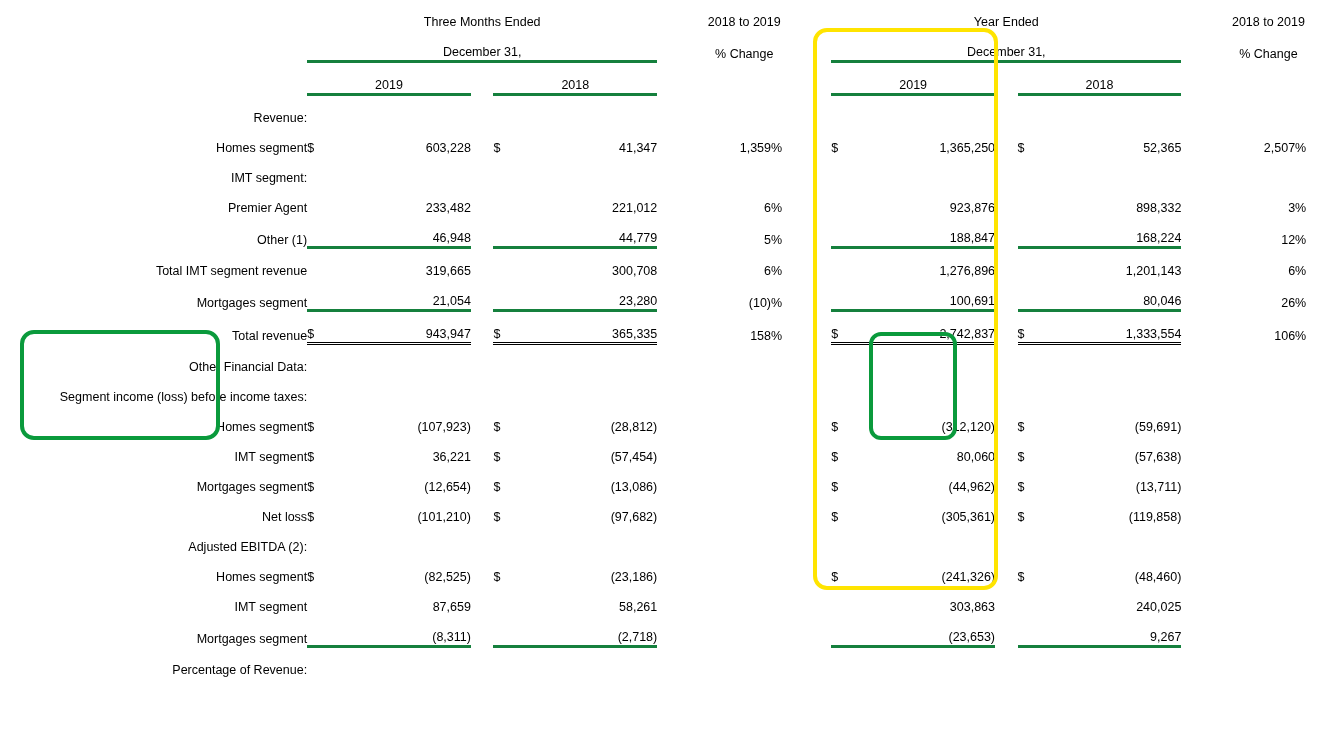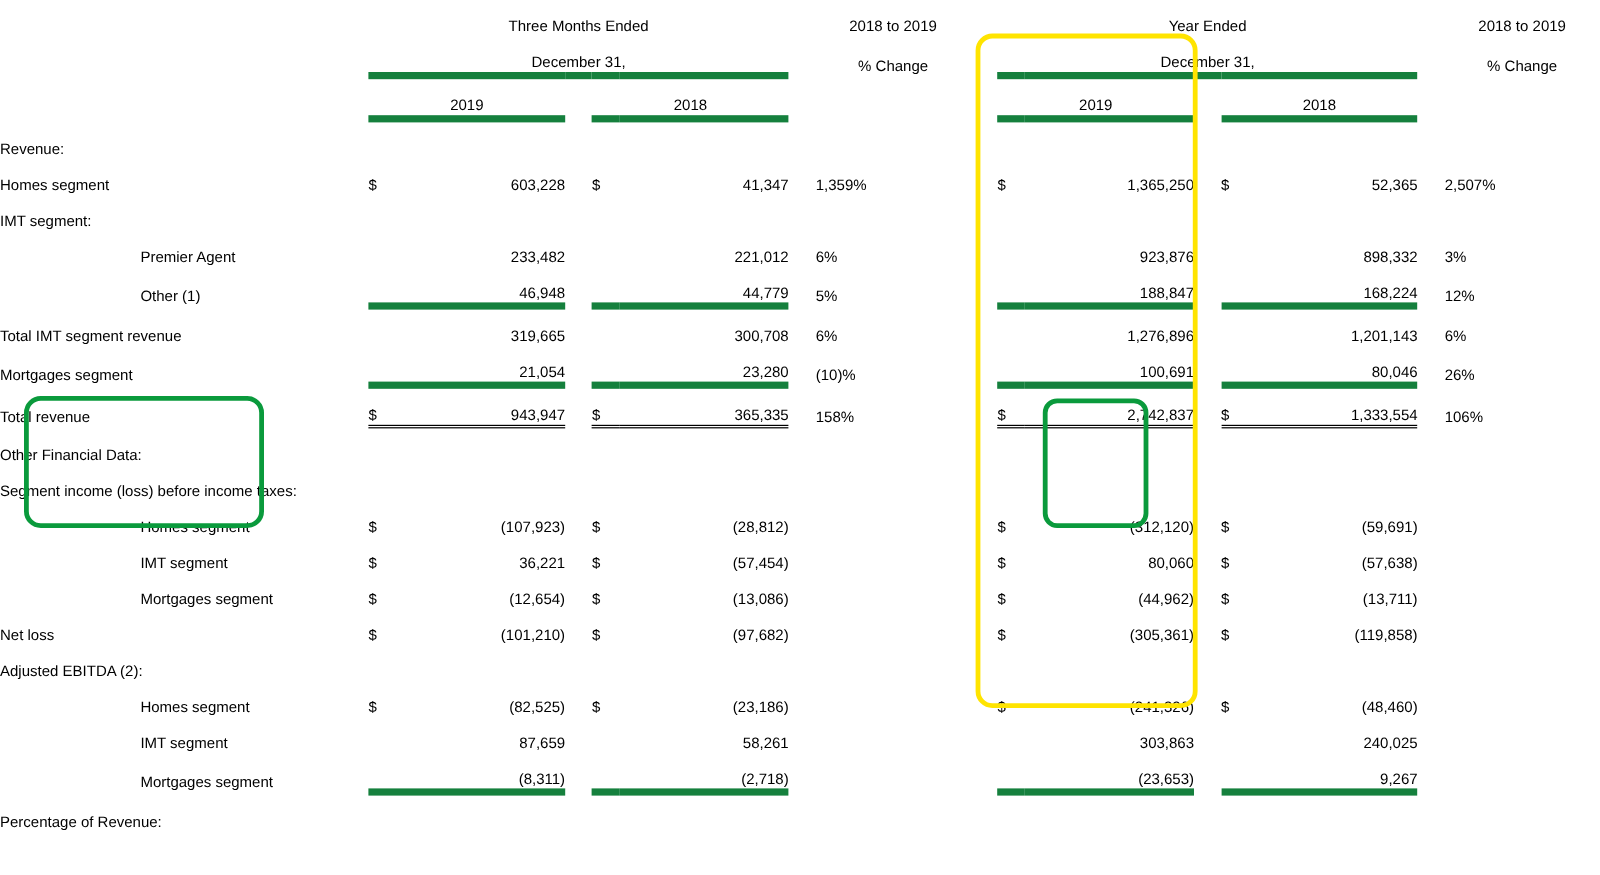--- a/index.html
+++ b/index.html
@@ -39,31 +39,31 @@
   }
 
   
   col.c-label   { width: 300px; }
   col.c-cur     { width: 22px; }
   col.c-num     { width: 138px; }
   col.c-gap     { width: 22px; }
   col.c-pct     { width: 100px; }
   col.c-pctsym  { width: 26px; }
 
-  .lbl        { text-align: left; padding-left: 30px; }
+  .lbl        { text-align: right; padding-left: 30px; }
   .lbl.ind1   { padding-left: 117px; }
   .cur        { text-align: left; padding-left: 6px; }
   .num        { text-align: right; padding-right: 8px; }
-  .pct        { padding-right: 12px; }
+  .pct        { text-align: right; padding-right: 12px; }
   .pctsym     { text-align: left;  padding-left: 8px; }
 
   .hdr-center { text-align: center; font-size: 12.5px; line-height: 15px; }
 
   
-  .ul-single  { border-bottom: 6px solid #15803d; }
+  .ul-single  { border-bottom: 3px solid #15803d; }
   .ul-dbl     { border-bottom: 3px double #000; }
 
   .hdr-group-line td { height: 20px; }
   .hdr-year-line td { height: 24px; }
 
   
   .annot {
     position: absolute;
     box-sizing: border-box;
     pointer-events: none;

